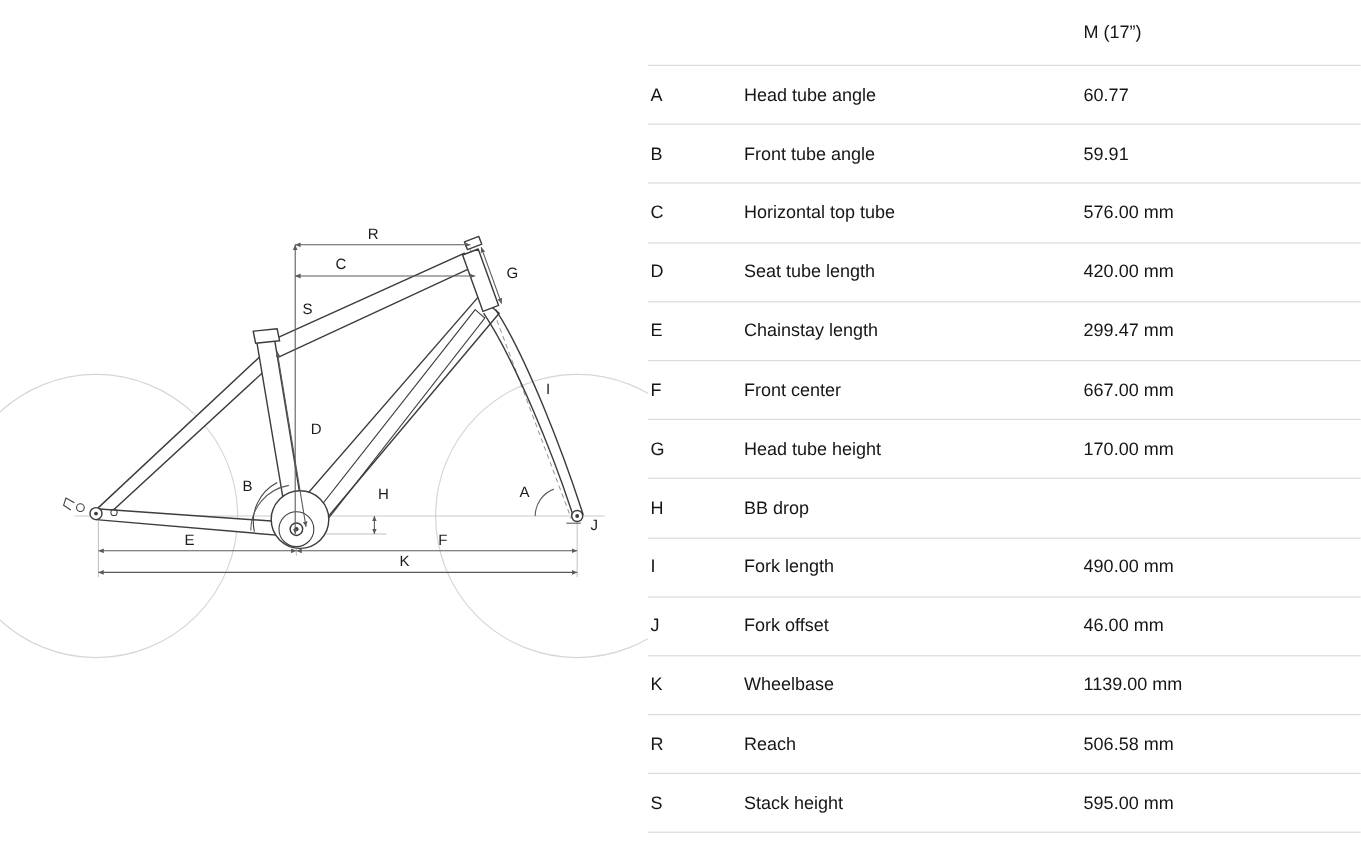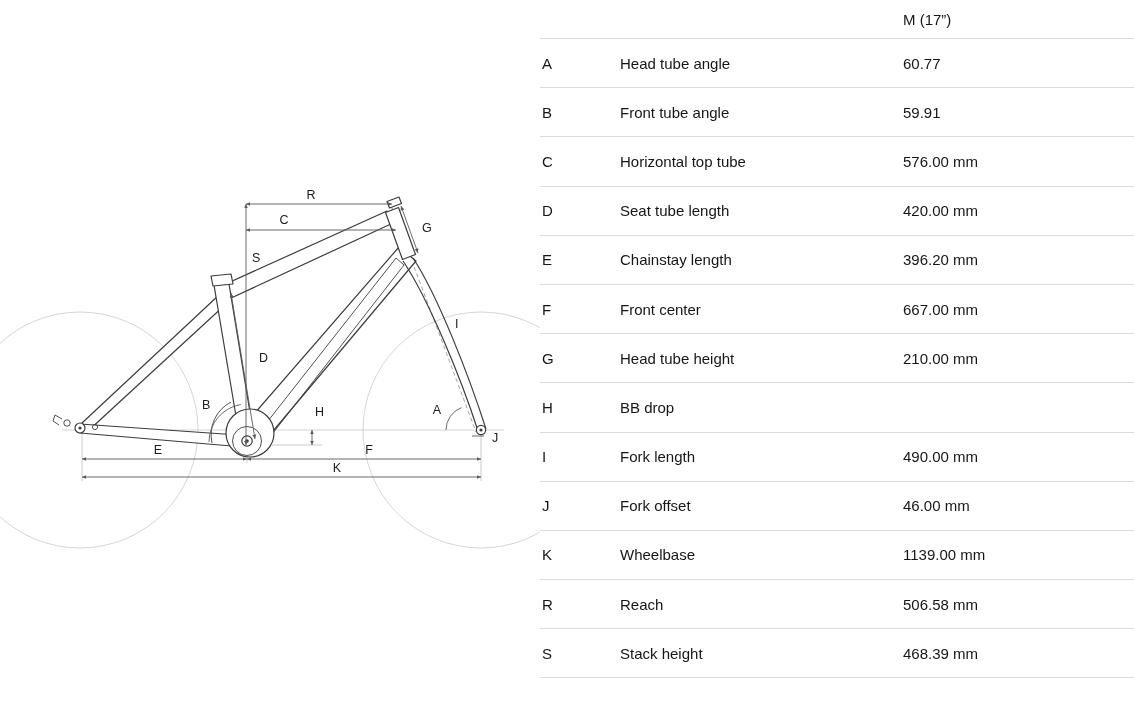--- a/index.html
+++ b/index.html
@@ -26,21 +26,21 @@
   
   .table-pane { width:594px; flex:1 1 auto; }
   .thead, .trow {
     display:grid;
     grid-template-columns:80px 283px 1fr;
     align-items:center;
     box-sizing:border-box;
     border-bottom:1px solid #dcdcdc;
     font-size:15px;
   }
-  .thead { height:39px; }
+  .thead { height:55px; }
   .trow  { height:49.2px; }
   .col-letter { padding-left:2px; }
   .col-name   { padding-left:0; }
   .col-value  { padding-left:0; }
 </style>
 </head>
 <body>
 
 <div class="page">
 
@@ -151,31 +151,31 @@
         <div class="col-value">576.00 mm</div>
       </div>
         <div class="trow">
         <div class="col-letter">D</div>
         <div class="col-name">Seat tube length</div>
         <div class="col-value">420.00 mm</div>
       </div>
         <div class="trow">
         <div class="col-letter">E</div>
         <div class="col-name">Chainstay length</div>
-        <div class="col-value">396.20 mm</div>
+        <div class="col-value">299.47 mm</div>
       </div>
         <div class="trow">
         <div class="col-letter">F</div>
         <div class="col-name">Front center</div>
         <div class="col-value">667.00 mm</div>
       </div>
         <div class="trow">
         <div class="col-letter">G</div>
         <div class="col-name">Head tube height</div>
-        <div class="col-value">210.00 mm</div>
+        <div class="col-value">170.00 mm</div>
       </div>
         <div class="trow">
         <div class="col-letter">H</div>
         <div class="col-name">BB drop</div>
       </div>
         <div class="trow">
         <div class="col-letter">I</div>
         <div class="col-name">Fork length</div>
         <div class="col-value">490.00 mm</div>
       </div>
@@ -190,19 +190,19 @@
         <div class="col-value">1139.00 mm</div>
       </div>
         <div class="trow">
         <div class="col-letter">R</div>
         <div class="col-name">Reach</div>
         <div class="col-value">506.58 mm</div>
       </div>
         <div class="trow">
         <div class="col-letter">S</div>
         <div class="col-name">Stack height</div>
-        <div class="col-value">468.39 mm</div>
+        <div class="col-value">595.00 mm</div>
       </div>
       </div>
 
   </div>
 
 </div>
 
 </body></html>

